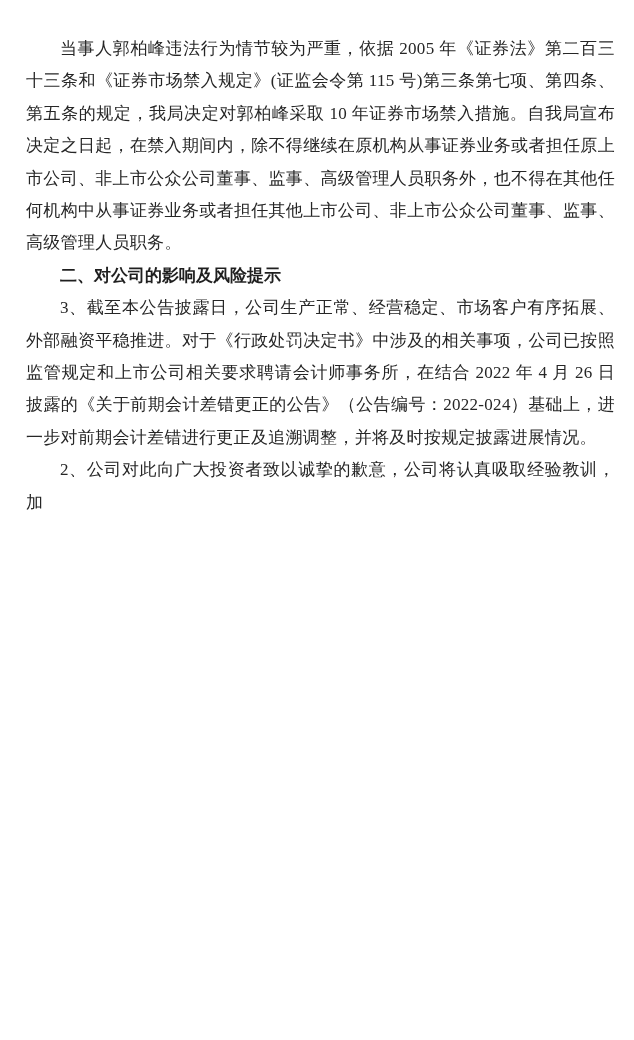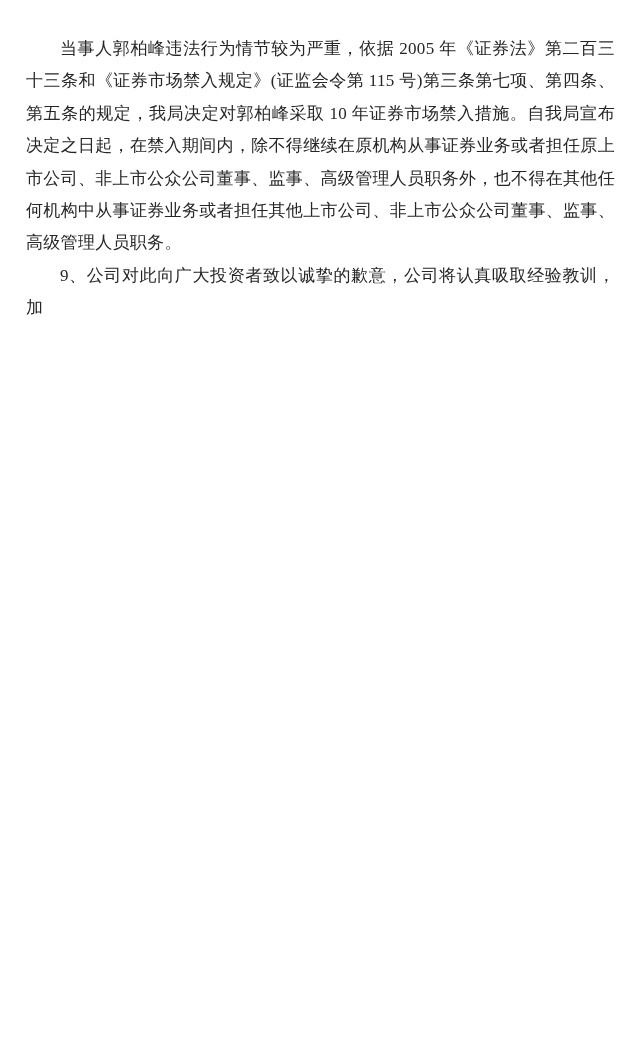--- a/index.html
+++ b/index.html
@@ -39,14 +39,16 @@
     font-weight: bold;
     font-family: "Liberation Sans", "DejaVu Sans", sans-serif;
     color: #1f1f1f;
   }
 </style>
 </head>
 <body>
 
 <div class="page">
   <p class="para">当事人郭柏峰违法行为情节较为严重，依据 2005 年《证券法》第二百三十三条和《证券市场禁入规定》(证监会令第 115 号)第三条第七项、第四条、第五条的规定，我局决定对郭柏峰采取 10 年证券市场禁入措施。自我局宣布决定之日起，在禁入期间内，除不得继续在原机构从事证券业务或者担任原上市公司、非上市公众公司董事、监事、高级管理人员职务外，也不得在其他任何机构中从事证券业务或者担任其他上市公司、非上市公众公司董事、监事、高级管理人员职务。</p>
-  <p class="para">9、公司对此向广大投资者致以诚挚的歉意，公司将认真吸取经验教训，加</p>
+  <p class="heading">二、对公司的影响及风险提示</p>
+  <p class="para">3、截至本公告披露日，公司生产正常、经营稳定、市场客户有序拓展、外部融资平稳推进。对于《行政处罚决定书》中涉及的相关事项，公司已按照监管规定和上市公司相关要求聘请会计师事务所，在结合 2022 年 4 月 26 日披露的《关于前期会计差错更正的公告》（公告编号：2022-024）基础上，进一步对前期会计差错进行更正及追溯调整，并将及时按规定披露进展情况。</p>
+  <p class="para">2、公司对此向广大投资者致以诚挚的歉意，公司将认真吸取经验教训，加</p>
 </div>
 
 </body></html>

